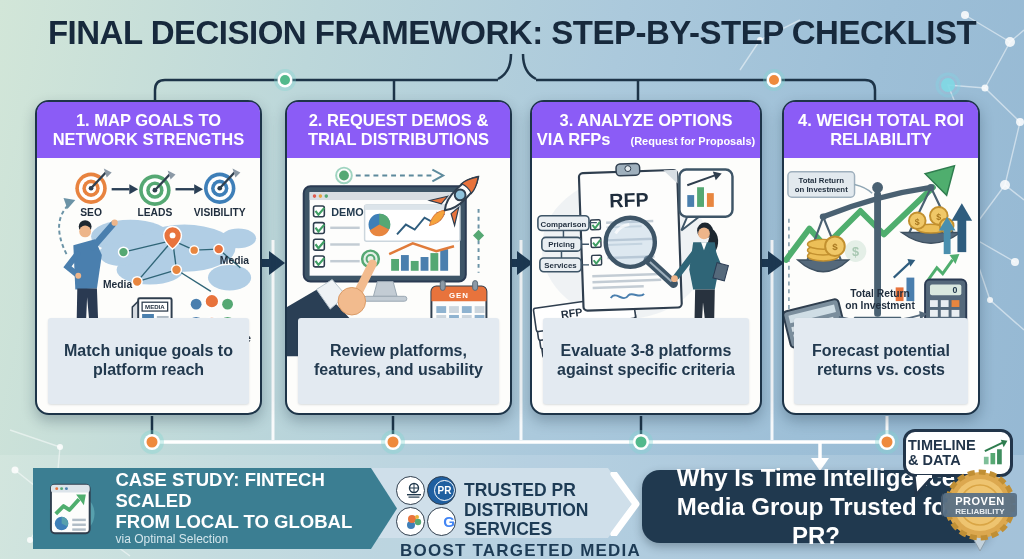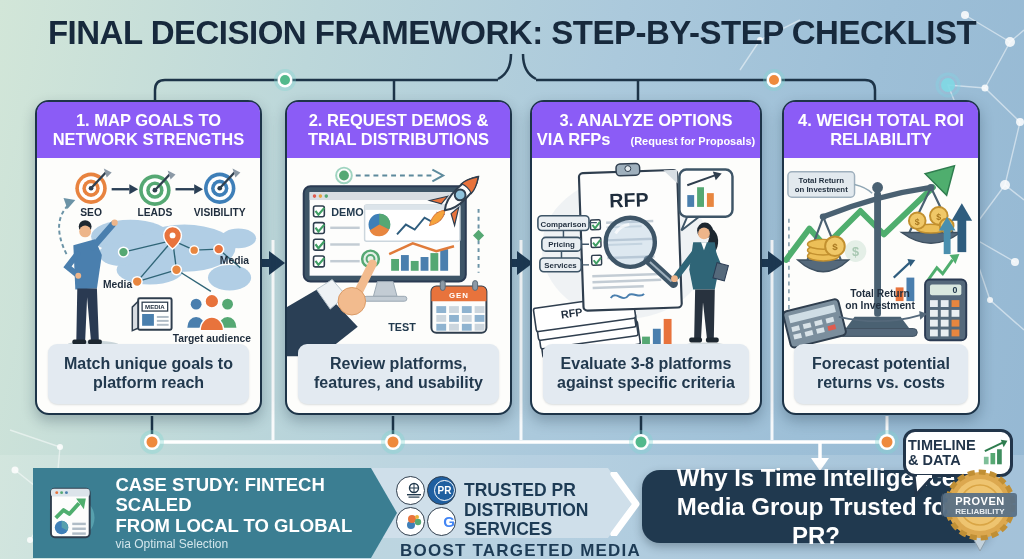--- a/index.html
+++ b/index.html
@@ -23,29 +23,29 @@
   .c2{ left:285px; width:227px; }
   .c3{ left:530px; width:232px; }
   .c4{ left:782px; width:198px; }
   .card-head{ height:56px; background:#8b5cf6; border-radius:10px 10px 0 0;
     display:flex; flex-direction:column; align-items:center; justify-content:center;
     color:#fff; font-weight:800; font-size:16.5px; line-height:1.18; text-align:center;}
   .card-head .small{ font-size:11px; font-weight:700; margin-left:20px;}
   .card-body{ position:absolute; top:56px; left:0; right:0; bottom:0; }
   .card-body > svg{ position:absolute; top:0; left:0; width:100%; height:200px; }
   .caption{ position:absolute; bottom:9px; left:5%; width:90%;
-    background:#e3eaf1; border-radius:9px; padding:11px 6px; text-align:center;
+    background:#e3eaf1; border-radius:3px; padding:24px 6px; text-align:center;
     font-size:16px; font-weight:600; color:#22394e; line-height:1.18;
     box-shadow:0 1px 2px rgba(30,50,70,.15);}
 
   
   .band-light{ position:absolute; left:340px; top:468px; width:292px; height:70px;
     background:#cfdfea; z-index:2;
     clip-path:polygon(0 0, calc(100% - 24px) 0, 100% 50%, calc(100% - 24px) 100%, 0 100%); }
-  .case-banner{ position:absolute; left:33px; top:468px; width:364px; height:90px;
+  .case-banner{ position:absolute; left:33px; top:468px; width:364px; height:81px;
     background:#3b7e92; z-index:3; display:flex; align-items:center; gap:20px;
     padding-left:16px;
     clip-path:polygon(0 0, calc(100% - 26px) 0, 100% 50%, calc(100% - 26px) 100%, 0 100%); }
   .case-text .l1{ font-size:18.5px; font-weight:800; color:#fff; line-height:1.12;}
   .case-text .l3{ font-size:12px; font-weight:500; color:#d3e6ec; line-height:1.2;}
   .logos{ position:absolute; left:396px; top:476px; width:62px; height:58px; z-index:4;
     display:grid; grid-template-columns:29px 29px; grid-template-rows:29px 29px; gap:2px;}
   .trusted{ position:absolute; left:464px; top:481px; width:150px; z-index:4;
     font-size:17.5px; font-weight:800; color:#1d3b55; line-height:1.12;}
   .chevron-sep{ position:absolute; left:610px; top:472px; z-index:4;}

